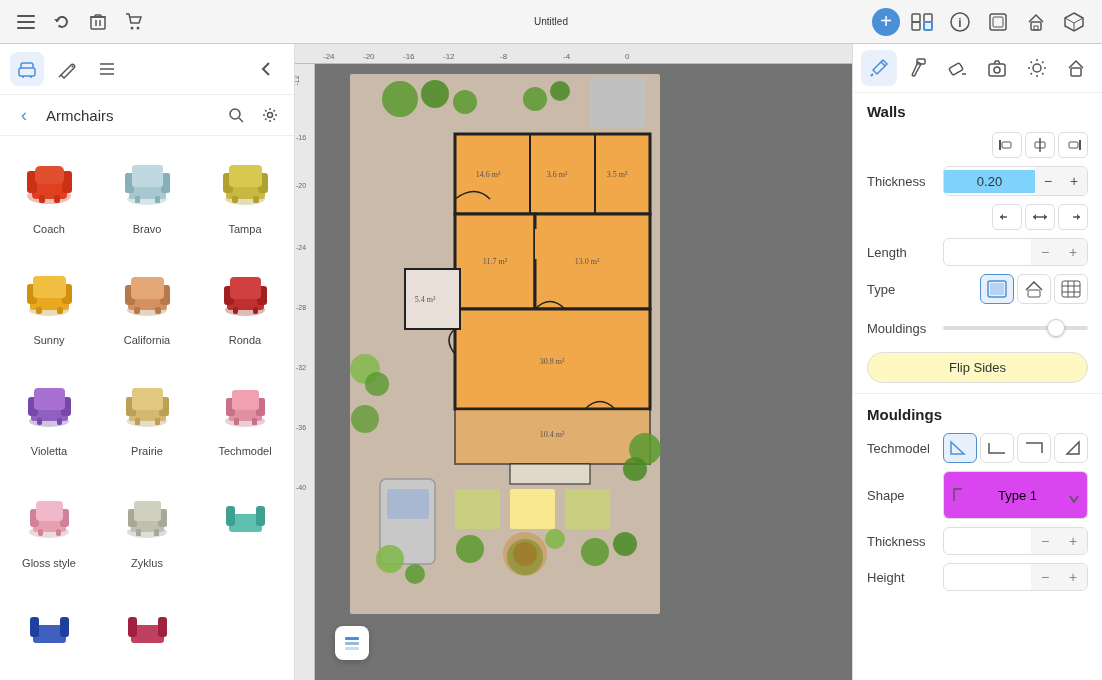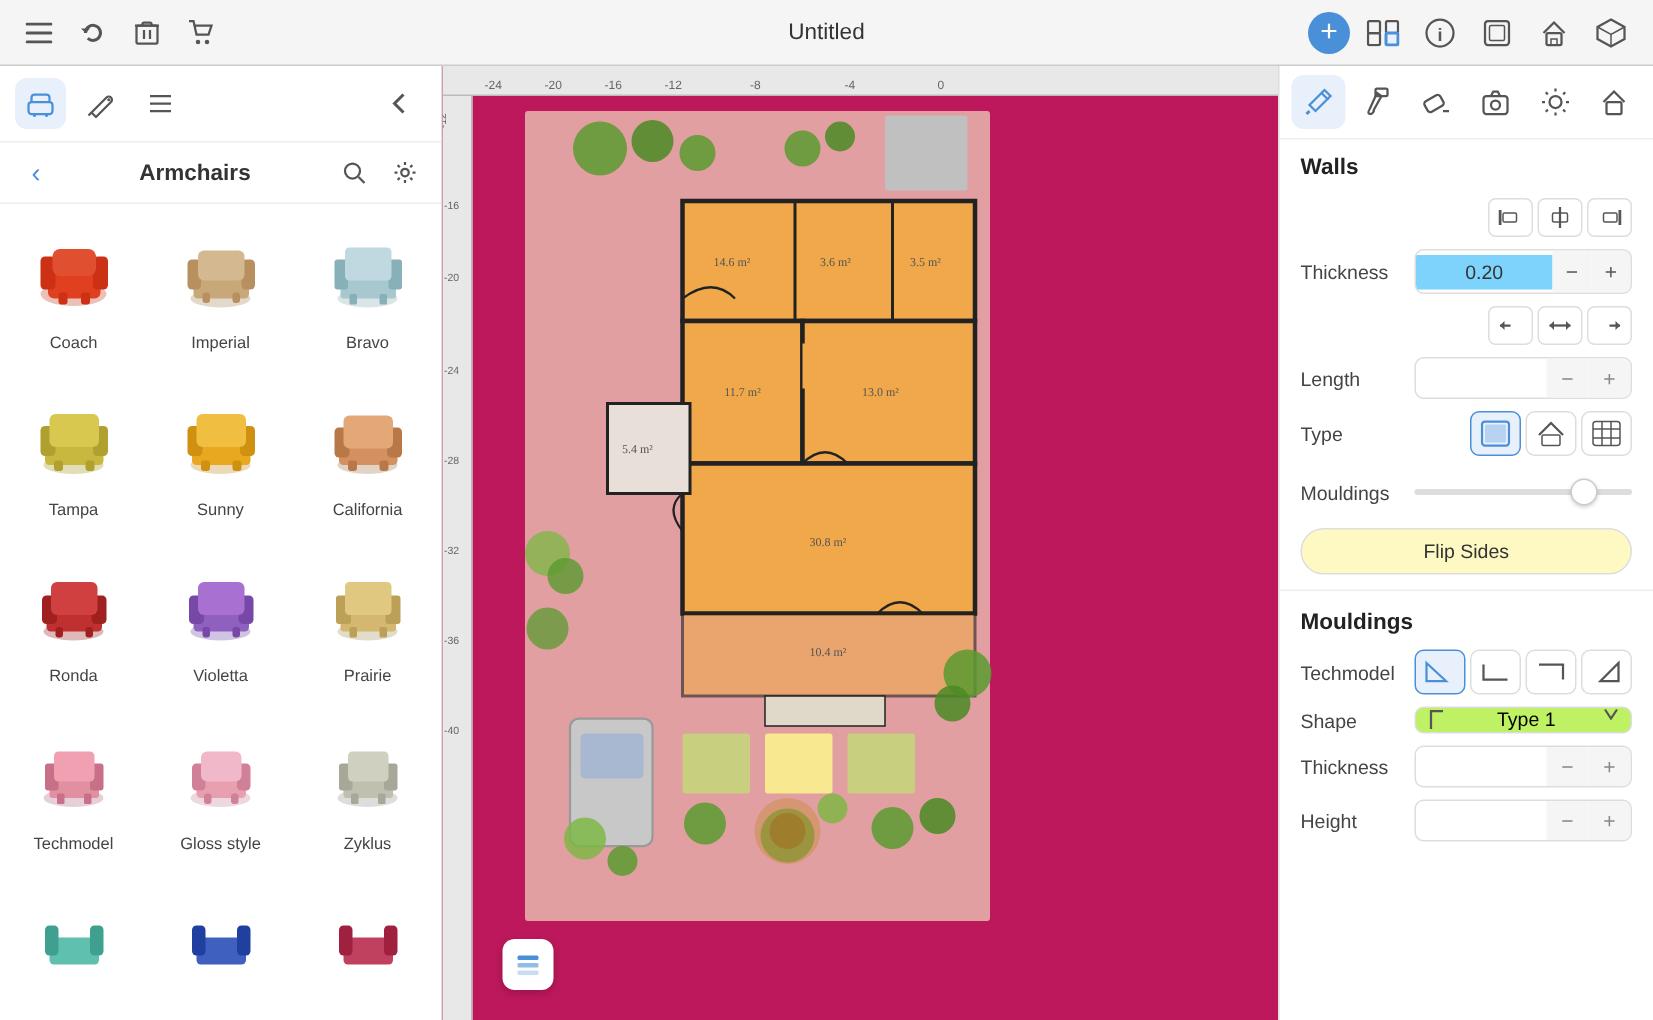--- a/index.html
+++ b/index.html
@@ -36,21 +36,21 @@
       align-items: center;
       justify-content: center;
       cursor: pointer;
       color: #555;
       font-size: 16px;
     }
     .topbar-title {
       position: absolute;
       left: 50%;
       transform: translateX(-50%);
-      font-size: 15px;
+      font-size: 10px;
       color: #333;
       font-weight: 500;
     }
     .topbar-right {
       display: flex;
       align-items: center;
       gap: 6px;
     }
     .topbar-btn {
       width: 32px;
@@ -136,23 +136,22 @@
       height: 28px;
       display: flex;
       align-items: center;
       justify-content: center;
       cursor: pointer;
       color: #4a90d9;
       font-size: 18px;
     }
     .panel-header-title {
       flex: 1;
-      text-align: center;
       font-size: 15px;
-      font-weight: 700;
+      font-weight: 400;
       color: #333;
     }
     .panel-header-icons {
       display: flex;
       gap: 6px;
     }
     .panel-header-icon {
       width: 28px;
       height: 28px;
       display: flex;
@@ -189,21 +188,21 @@
     .furniture-label {
       font-size: 11px;
       color: #444;
       text-align: center;
       margin-top: 4px;
     }
 
     
     #center-canvas {
       flex: 1;
-      background: #be185d;
+      background: #737373;
       position: relative;
       overflow: hidden;
     }
     .ruler-top {
       position: absolute;
       top: 0;
       left: 0;
       right: 0;
       height: 20px;
       background: #e8e8e8;
@@ -451,26 +450,26 @@
       cursor: pointer;
       font-size: 14px;
     }
     .moulding-btn.active {
       background: #e8f0fb;
       border-color: #4a90d9;
     }
     .shape-select {
       flex: 1;
       display: flex;
-      align-items: flex-start;
+      align-items: flex-end;
       border: 1px solid #ddd;
       border-radius: 6px;
-      padding: 0 8px;
-      cursor: pointer;
-      background: #bef264;
+      padding: 15px 8px;
+      cursor: pointer;
+      background: #d946ef;
       justify-content: space-between;
       font-size: 13px;
     }
     .empty-num-group {
       display: flex;
       align-items: center;
       border: 1px solid #ddd;
       border-radius: 6px;
       overflow: hidden;
       flex: 1;
@@ -631,34 +630,20 @@
             <rect x="18" y="15" width="29" height="18" rx="5" fill="#e05030"></rect>
             <rect x="22" y="44" width="6" height="8" rx="2" fill="#cc3015"></rect>
             <rect x="37" y="44" width="6" height="8" rx="2" fill="#cc3015"></rect>
           </svg>
         </div>
         <div class="furniture-label">Coach</div>
       </div>
       <div class="furniture-item">
         <div class="furniture-img">
           <svg width="65" height="65" viewBox="0 0 65 65">
-            <ellipse cx="32" cy="48" rx="20" ry="6" fill="#a08050" opacity="0.3"></ellipse>
-            <rect x="14" y="32" width="37" height="16" rx="3" fill="#c8a878"></rect>
-            <rect x="10" y="22" width="9" height="20" rx="3" fill="#b89060"></rect>
-            <rect x="46" y="22" width="9" height="20" rx="3" fill="#b89060"></rect>
-            <rect x="17" y="16" width="31" height="20" rx="4" fill="#d4b890"></rect>
-            <rect x="20" y="44" width="5" height="7" rx="2" fill="#b89060"></rect>
-            <rect x="40" y="44" width="5" height="7" rx="2" fill="#b89060"></rect>
-          </svg>
-        </div>
-        <div class="furniture-label">Imperial</div>
-      </div>
-      <div class="furniture-item">
-        <div class="furniture-img">
-          <svg width="65" height="65" viewBox="0 0 65 65">
             <ellipse cx="32" cy="48" rx="20" ry="6" fill="#80a8b0" opacity="0.3"></ellipse>
             <rect x="14" y="32" width="37" height="16" rx="2" fill="#a8c8d0"></rect>
             <rect x="10" y="22" width="9" height="20" rx="2" fill="#88b0b8"></rect>
             <rect x="46" y="22" width="9" height="20" rx="2" fill="#88b0b8"></rect>
             <rect x="17" y="14" width="31" height="22" rx="3" fill="#c0d8e0"></rect>
             <rect x="20" y="45" width="5" height="7" rx="1" fill="#88b0b8"></rect>
             <rect x="40" y="45" width="5" height="7" rx="1" fill="#88b0b8"></rect>
           </svg>
         </div>
         <div class="furniture-label">Bravo</div>

